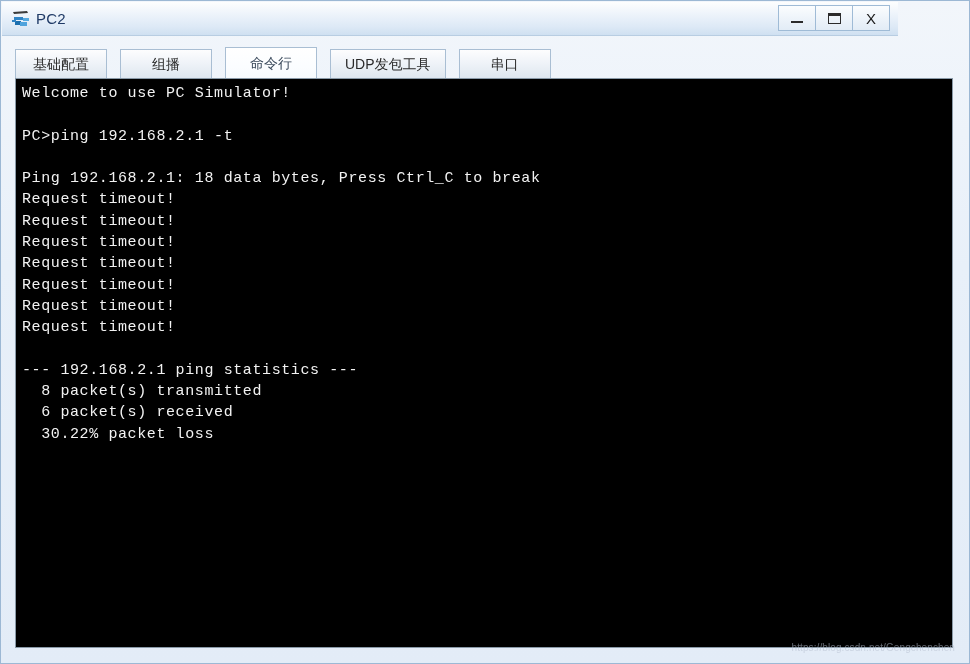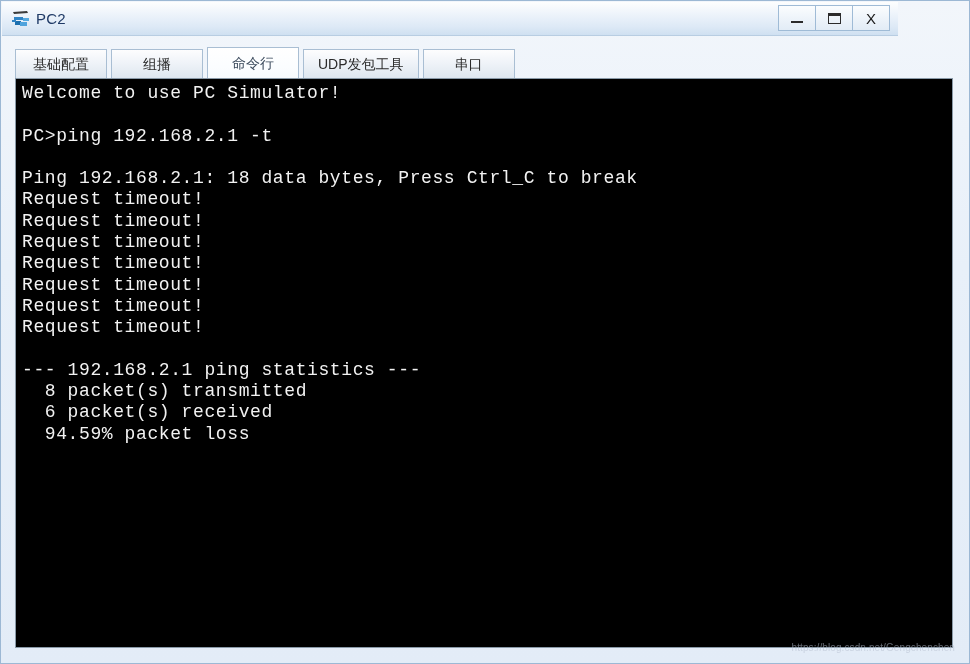--- a/index.html
+++ b/index.html
@@ -108,21 +108,21 @@
     box-sizing: border-box;
     padding: 0 14px;
     min-width: 92px;
     display: flex;
     align-items: center;
     justify-content: center;
     font-size: 14px;
     color: #2a2a2a;
     border: 1px solid #a9bed3;
     border-bottom: none;
-    margin-right: 4px;
+    margin-right: 13px;
     background: linear-gradient(to bottom, #fdfdfe 0%, #eff3f8 45%, #dde6ef 100%);
     font-family: "Liberation Sans", sans-serif;
     cursor: pointer;
     white-space: nowrap;
   }
   .tab.active {
     background: linear-gradient(to bottom, #ffffff 0%, #fbfdff 60%, #f6fafd 100%);
     color: #3b4a5c;
     height: 32px;
   }
@@ -145,21 +145,21 @@
     top: 0;
     right: 0;
     bottom: 0;
     background: #000000;
     padding: 4px 0 0 6px;
     box-sizing: border-box;
     overflow: hidden;
   }
   .term-line {
     font-family: "Liberation Mono", "DejaVu Sans Mono", monospace;
-    font-size: 18px;
+    font-size: 15px;
     line-height: 21.3px;
     color: #f2f2f2;
     white-space: pre;
     letter-spacing: 0.6px;
     height: 21.3px;
   }
   .term-line.blank { color: transparent; }
   .cursor {
     display: inline-block;
     width: 2px;
@@ -241,20 +241,20 @@
         <div class="term-line">Request timeout!</div>
         <div class="term-line">Request timeout!</div>
         <div class="term-line">Request timeout!</div>
         <div class="term-line">Request timeout!</div>
         <div class="term-line">Request timeout!</div>
         <div class="term-line">Request timeout!</div>
         <div class="term-line blank"> </div>
         <div class="term-line">--- 192.168.2.1 ping statistics ---</div>
         <div class="term-line">  8 packet(s) transmitted</div>
         <div class="term-line">  6 packet(s) received</div>
-        <div class="term-line">  94.59% packet loss</div>
+        <div class="term-line">  30.22% packet loss</div>
         <div class="term-line blank"> </div>
       </div>
   </div>
 
   <div id="watermark">https://blog.csdn.net/Gengchenchen</div>
 
 </div>
 
 </body></html>

